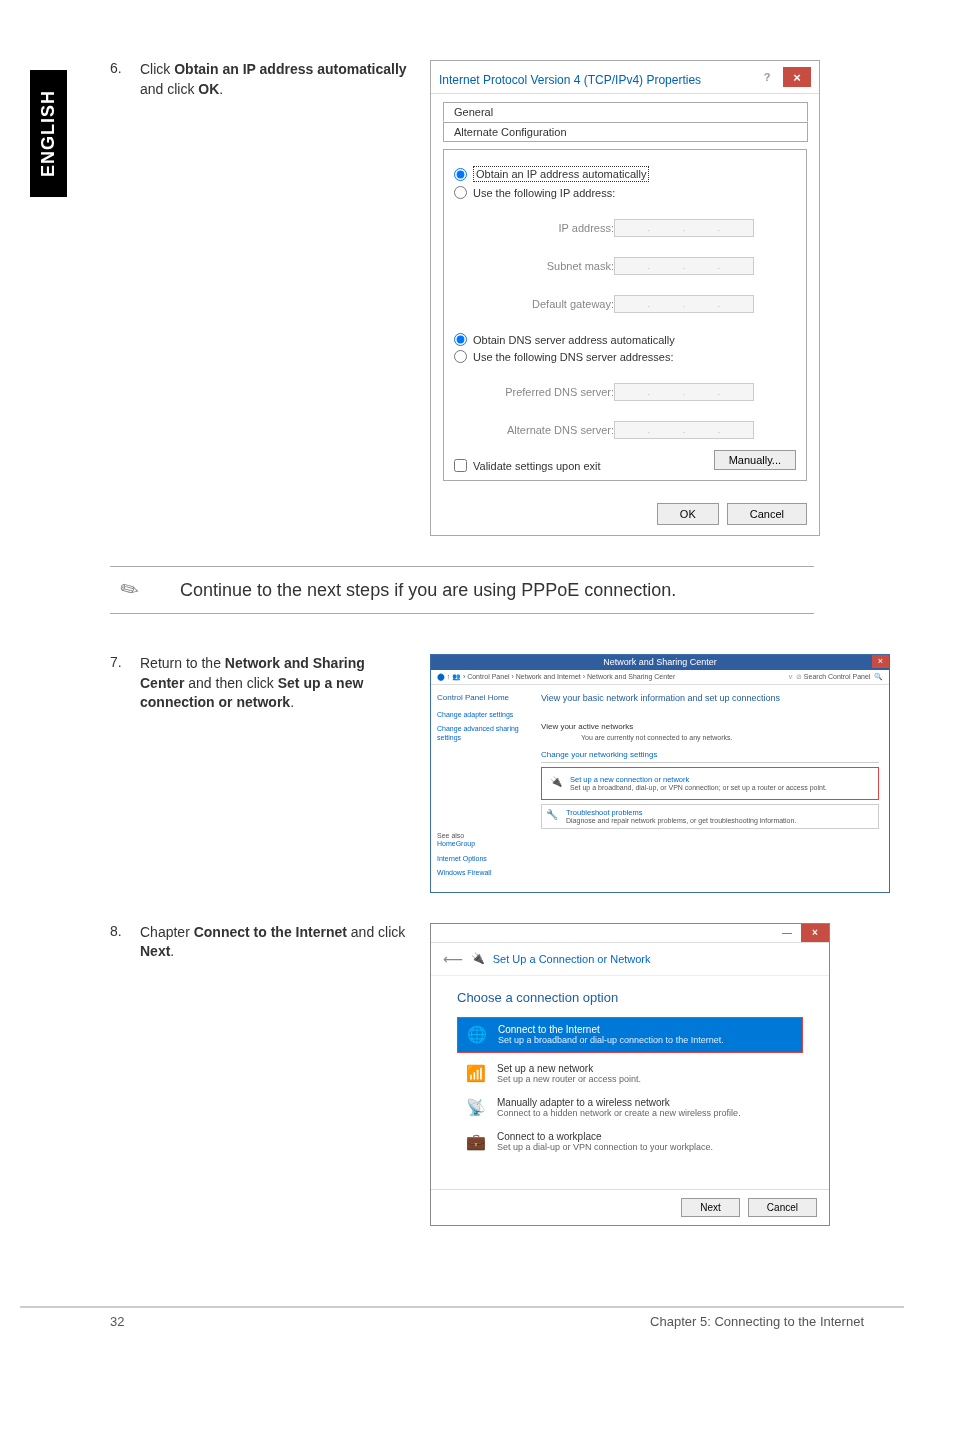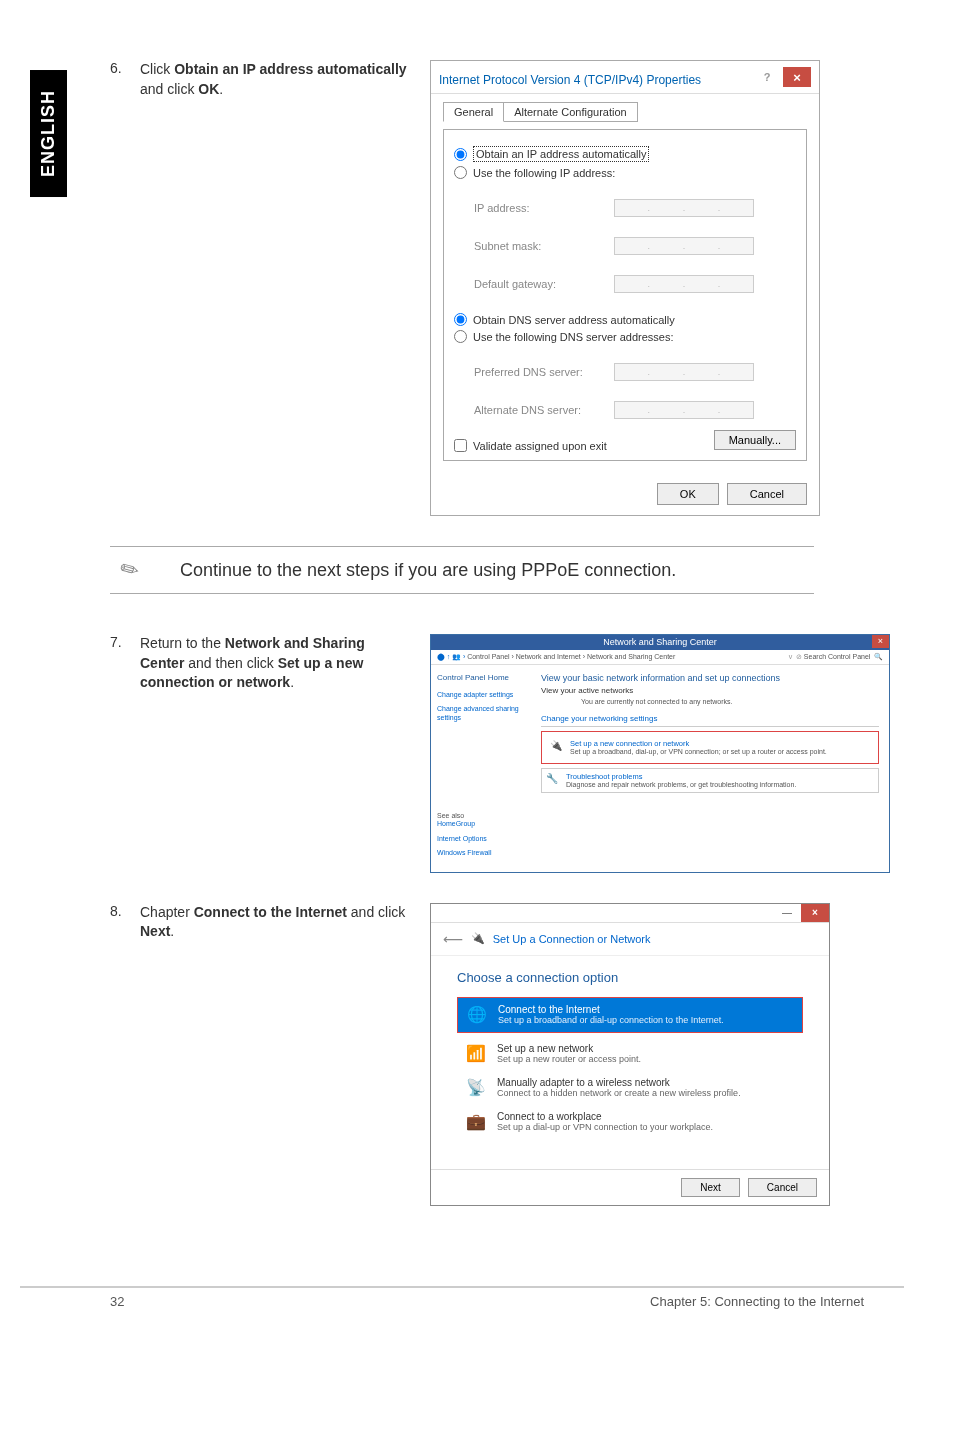--- a/index.html
+++ b/index.html
@@ -13,31 +13,31 @@
   .step-img { flex-shrink: 0; }
 
   
   .ipv4-dialog { width: 390px; border: 1px solid #aaa; background: #fff; font-size: 11px; }
   .ipv4-titlebar { background: #fff; border-bottom: 1px solid #ddd; padding: 6px 8px; display: flex; align-items: flex-end; }
   .ipv4-titlebar .dlg-title { color: #0063b1; flex: 1; font-size: 12px; }
   .ipv4-titlebar .win-btn { width: 28px; height: 20px; display: inline-flex; align-items: center; justify-content: center; margin-left: 2px; }
   .help-btn { color: #999; font-weight: bold; }
   .close-btn { background: #c74d42; color: #fff; font-weight: bold; font-size: 13px; }
   .ipv4-body { padding: 8px 12px 12px; }
-  .tab-strip { display: flex; margin-bottom: 8px; }
+  .tab-strip { display: flex; margin-bottom: 8px; flex-direction: column; }
   .tab-strip .tab { border: 1px solid #aaa; padding: 3px 10px; font-size: 11px; background: #fff; margin-right: -1px; }
   .tab-strip .tab.active { border-bottom: 1px solid #fff; position: relative; z-index: 1; }
   .tab-content { border: 1px solid #aaa; margin-top: -1px; padding: 10px; }
   .info-text { font-size: 10.5px; line-height: 1.3; margin-bottom: 10px; }
   .radio-group { margin: 6px 0; }
   .radio-row { display: flex; align-items: center; margin: 4px 0; font-size: 11px; }
   .radio-row input[type=radio] { margin-right: 6px; }
   .selected-radio-label { border: 1px dotted #333; padding: 1px 2px; }
   .field-grid { margin: 4px 4px 10px 20px; }
-  .field-row { display: flex; align-items: center; margin: 20px 0; }
+  .field-row { display: flex; align-items: center; margin: 20px 0; text-align: right; }
   .field-row .flabel { width: 140px; font-size: 11px; color: #888; }
   .field-row .ipbox { width: 140px; height: 18px; border: 1px solid #ccc; background: #f5f5f5; display: flex; align-items: center; justify-content: space-evenly; color: #bbb; }
   .field-row .ipbox span { font-size: 9px; }
   .checkbox-row { display: flex; align-items: center; margin-top: 10px; }
   .checkbox-row input { margin-right: 6px; }
   .advanced-row { display: flex; justify-content: flex-end; margin-top: -22px; }
   .win-button { border: 1px solid #999; background: #eee; padding: 3px 14px; font-size: 11px; }
   .dialog-buttons { display: flex; justify-content: flex-end; gap: 8px; padding: 10px 12px; }
   .dialog-buttons .win-button { padding: 4px 22px; }
 
@@ -51,21 +51,21 @@
   .nsc-window { width: 460px; border: 1px solid #3a6ea5; background: #fff; font-size: 8px; line-height: 1.2; }
   .nsc-titlebar { background: #305d9e; color: #fff; padding: 2px 6px; text-align: center; font-size: 9px; position: relative; }
   .nsc-titlebar .tb-close { position: absolute; right: 0; top: 0; background: #c74d42; color: #fff; padding: 1px 6px; }
   .nsc-addr { padding: 3px 6px; border-bottom: 1px solid #ddd; display: flex; align-items: center; justify-content: space-between; font-size: 7px; color: #555; }
   .nsc-body { display: flex; min-height: 190px; }
   .nsc-sidebar { width: 100px; padding: 8px 6px; }
   .nsc-sidebar .side-title { color: #205d9e; font-size: 8px; margin-bottom: 8px; }
   .nsc-sidebar .side-link { color: #0066cc; font-size: 7px; margin-bottom: 6px; cursor: pointer; }
   .nsc-sidebar .see-also { margin-top: 90px; color: #555; font-size: 7px; }
   .nsc-main { flex: 1; padding: 8px 10px; }
-  .nsc-main .heading { color: #205d9e; font-size: 9px; margin-bottom: 2px; }
+  .nsc-main .heading { color: #205d9e; font-size: 9px; margin-bottom: 18px; }
   .nsc-main .subhead { color: #333; font-size: 8px; margin-bottom: 2px; }
   .nsc-main .subtext { color: #555; font-size: 7px; margin-left: 40px; margin-bottom: 8px; }
   .nsc-main .section-head { color: #0066cc; font-size: 8px; margin: 6px 0 4px; border-bottom: 1px solid #ccc; padding-bottom: 2px; }
   .nsc-box { border: 1px solid #d44; padding: 4px 4px; margin-bottom: 4px; }
   .nsc-item { display: flex; align-items: flex-start; gap: 6px; padding: 3px 4px; }
   .nsc-item .icon { width: 14px; height: 14px; display: flex; align-items: center; justify-content: center; font-size: 10px; }
   .nsc-item .it-title { color: #0066cc; font-size: 7.5px; }
   .nsc-item .it-desc { color: #555; font-size: 7px; }
   .nsc-item.bordered { border: 1px solid #ccc; }
 
@@ -179,21 +179,21 @@
                     <span class="ipbox">
                       <span>.</span>
                       <span>.</span>
                       <span>.</span>
                     </span>
                   </div>
               </div>
 
               <div class="checkbox-row">
                 <input type="checkbox" style="">
-                <span>Validate assigned upon exit</span>
+                <span>Validate settings upon exit</span>
               </div>
               <div class="advanced-row">
                 <button class="win-button">Manually...</button>
               </div>
             </div>
           </div>
           <div class="dialog-buttons">
             <button class="win-button">OK</button>
             <button class="win-button">Cancel</button>
           </div>

